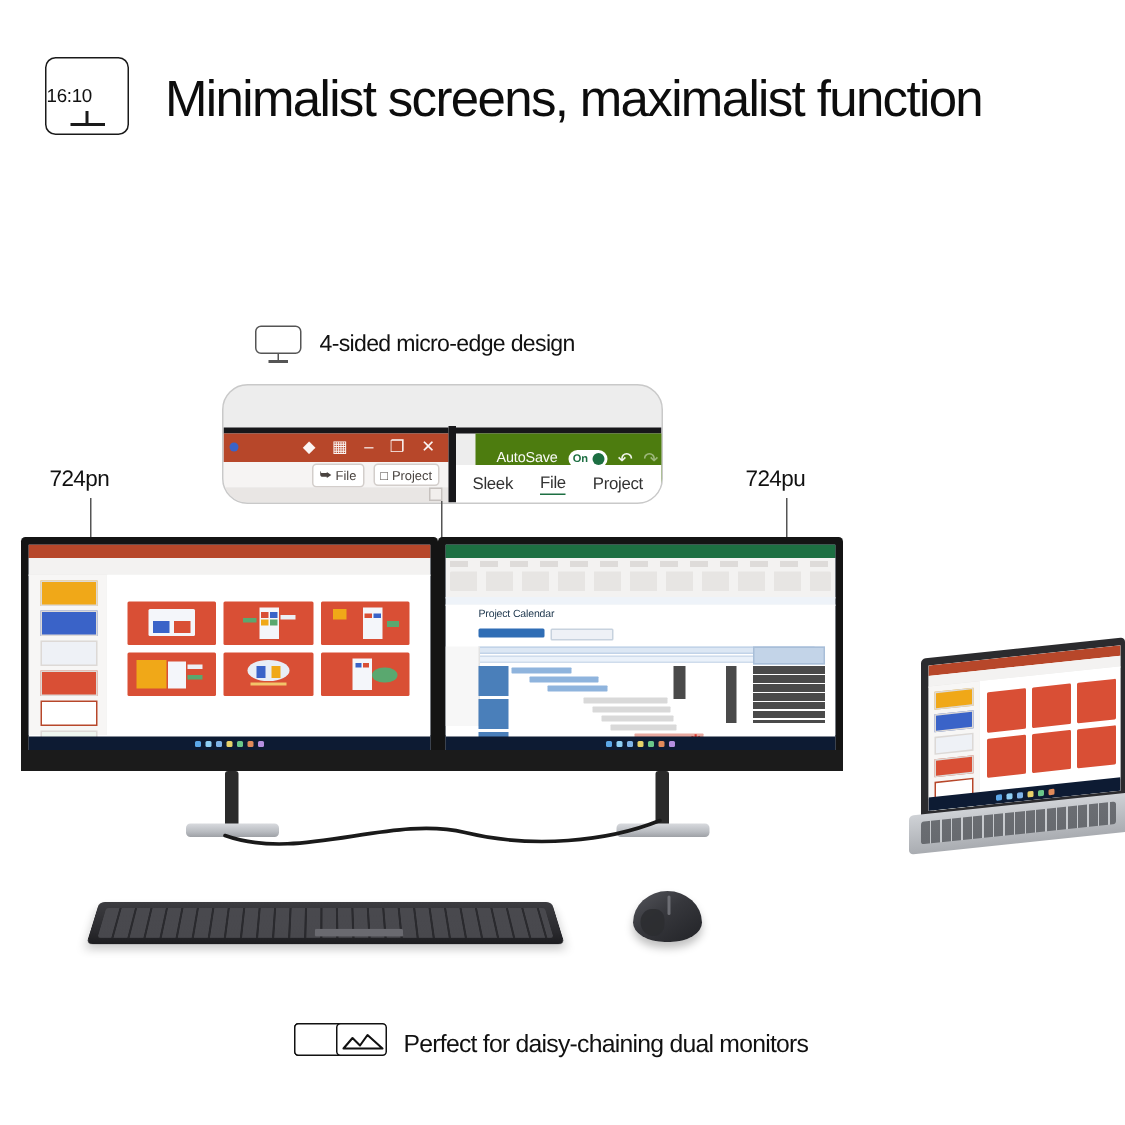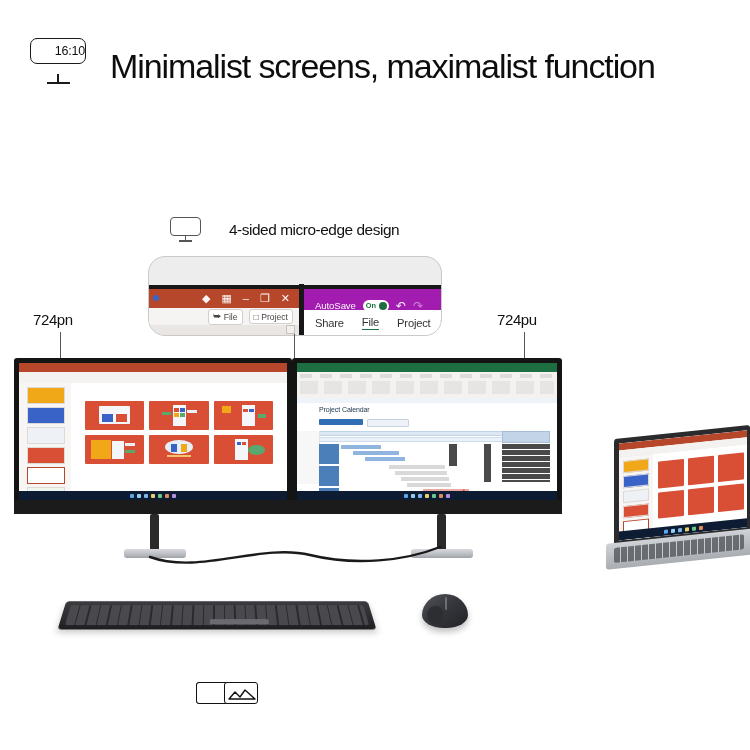--- a/index.html
+++ b/index.html
@@ -6,23 +6,23 @@
   body{
     width:750px;height:750px;background:#ffffff;
     font-family:"Liberation Sans",sans-serif;color:#111;
     overflow:hidden;position:relative;
   }
   .stage{position:absolute;inset:0;}
 
   
   .hdr-icon{position:absolute;left:30px;top:38px;width:58px;height:52px;}
   .hdr-icon .screen{
-    position:absolute;left:0;top:0;width:56px;height:26px;
+    position:absolute;left:0;top:0;width:56px;height:52px;
     border:1.6px solid #1a1a1a;border-radius:7px;box-sizing:border-box;
-    display:flex;align-items:center;justify-content:flex-end;
+    display:flex;align-items:center;justify-content:flex-start;
   }
   .hdr-icon .ratio{font-size:12.5px;letter-spacing:-.2px;color:#111;}
   .hdr-icon .neck{position:absolute;left:27px;top:36px;width:2px;height:9px;background:#1a1a1a;}
   .hdr-icon .foot{position:absolute;left:17px;top:44px;width:23px;height:2px;background:#1a1a1a;}
 
   .headline{
     position:absolute;left:110px;top:46px;width:620px;
     font-size:34px;line-height:40px;letter-spacing:-1.1px;color:#0d0d0d;
     font-weight:400;white-space:nowrap;
   }
@@ -30,21 +30,21 @@
     position:absolute;left:110px;top:100px;width:610px;
     font-size:15.4px;line-height:25.5px;letter-spacing:-.45px;color:#1a1a1a;
   }
 
   
   .me-label{position:absolute;left:170px;top:217px;display:flex;align-items:center;gap:9px;}
   .me-icon{position:relative;width:34px;height:26px;}
   .me-icon .sc{position:absolute;left:0;top:0;width:31px;height:19px;border:1.4px solid #555;border-radius:4px;box-sizing:border-box;}
   .me-icon .nk{position:absolute;left:14.5px;top:19px;width:1.6px;height:4px;background:#555;}
   .me-icon .ft{position:absolute;left:9px;top:23px;width:13px;height:1.6px;background:#555;}
-  .me-text{font-size:15.4px;letter-spacing:-.45px;color:#111;margin-left:16px;}
+  .me-text{font-size:15.4px;letter-spacing:-.45px;color:#111;}
 
   .callout{
     position:absolute;left:148px;top:256px;width:292px;height:78px;
     border:1.3px solid #c9c9c9;border-radius:17px;background:#ededed;overflow:hidden;
   }
   .callout .half{position:absolute;top:0;height:100%;}
   .callout .left{left:0;width:150px;}
   .callout .right{left:152px;right:0;}
   .ppt-topbar{position:absolute;left:0;top:28px;width:100%;height:4px;background:#17171a;}
   .ppt-bar{
@@ -61,21 +61,21 @@
   .chip{
     border:1px solid #d3cecb;border-radius:3px;background:#fff;color:#4a4440;
     font-size:8.6px;padding:1.5px 4px;display:flex;align-items:center;gap:2.5px;white-space:nowrap;
   }
   .ppt-foot{position:absolute;left:0;top:68px;width:100%;height:10px;background:#e9e6e4;}
   .ppt-foot .sbox{position:absolute;right:4px;top:0px;width:9px;height:9px;border:1px solid #c6c1be;background:#f2efed;box-sizing:border-box;}
 
   .seam{position:absolute;left:148px;top:283px;width:5px;height:51px;background:#17171a;}
 
   .xl-bar{
-    position:absolute;left:0;top:32px;width:100%;height:33px;background:#a21caf;
+    position:absolute;left:16px;top:32px;width:100%;height:33px;background:#4d7c0f;
     display:flex;align-items:center;gap:7px;padding-left:14px;box-sizing:border-box;color:#fff;
   }
   .xl-bar .as{font-size:9.6px;letter-spacing:-.1px;opacity:.97;}
   .toggle{
     width:26px;height:12px;border-radius:7px;background:#fff;position:relative;
     display:flex;align-items:center;padding-left:3px;box-sizing:border-box;
   }
   .toggle span{font-size:7.4px;color:#1d6f42;font-weight:700;}
   .toggle i{position:absolute;right:2px;top:2px;width:8px;height:8px;border-radius:50%;background:#1d6f42;}
   .xl-bar .und{font-size:12px;opacity:.92;}
@@ -186,21 +186,21 @@
       <div class="xl-bar">
         <span class="as">AutoSave</span>
         <span class="toggle">
           <span>On</span>
           <i></i>
         </span>
         <span class="und">↶</span>
         <span class="und f">↷</span>
       </div>
       <div class="xl-tabs">
-        <span class="t">Share</span>
+        <span class="t">Sleek</span>
         <span class="t active">File</span>
         <span class="t">Project</span>
       </div>
     </div>
     <div class="seam" style="left:150px;top:27px;height:51px;"></div>
   </div>
   <div class="callout-leader"></div>
 
   <div class="mlabel" style="left:33px;top:311px;">724pn</div>
   <div class="mline" style="left:60px;top:332px;height:28px;"></div>
@@ -394,15 +394,16 @@
       <span class="dm a" style="left:0;">
         
       </span>
       <span class="dm b">
         <svg width="34" height="22" viewBox="0 0 34 22">
           <path d="M4,16 L10,9 L15,14 L20,7 L30,16 Z" fill="none" stroke="#111" stroke-width="1.4" stroke-linejoin="round"></path>
         </svg>
         
       </span>
     </span>
+    <span class="foot-text">Perfect for daisy-chaining dual monitors</span>
   </div>
 
 </div>
 
 </body></html>

